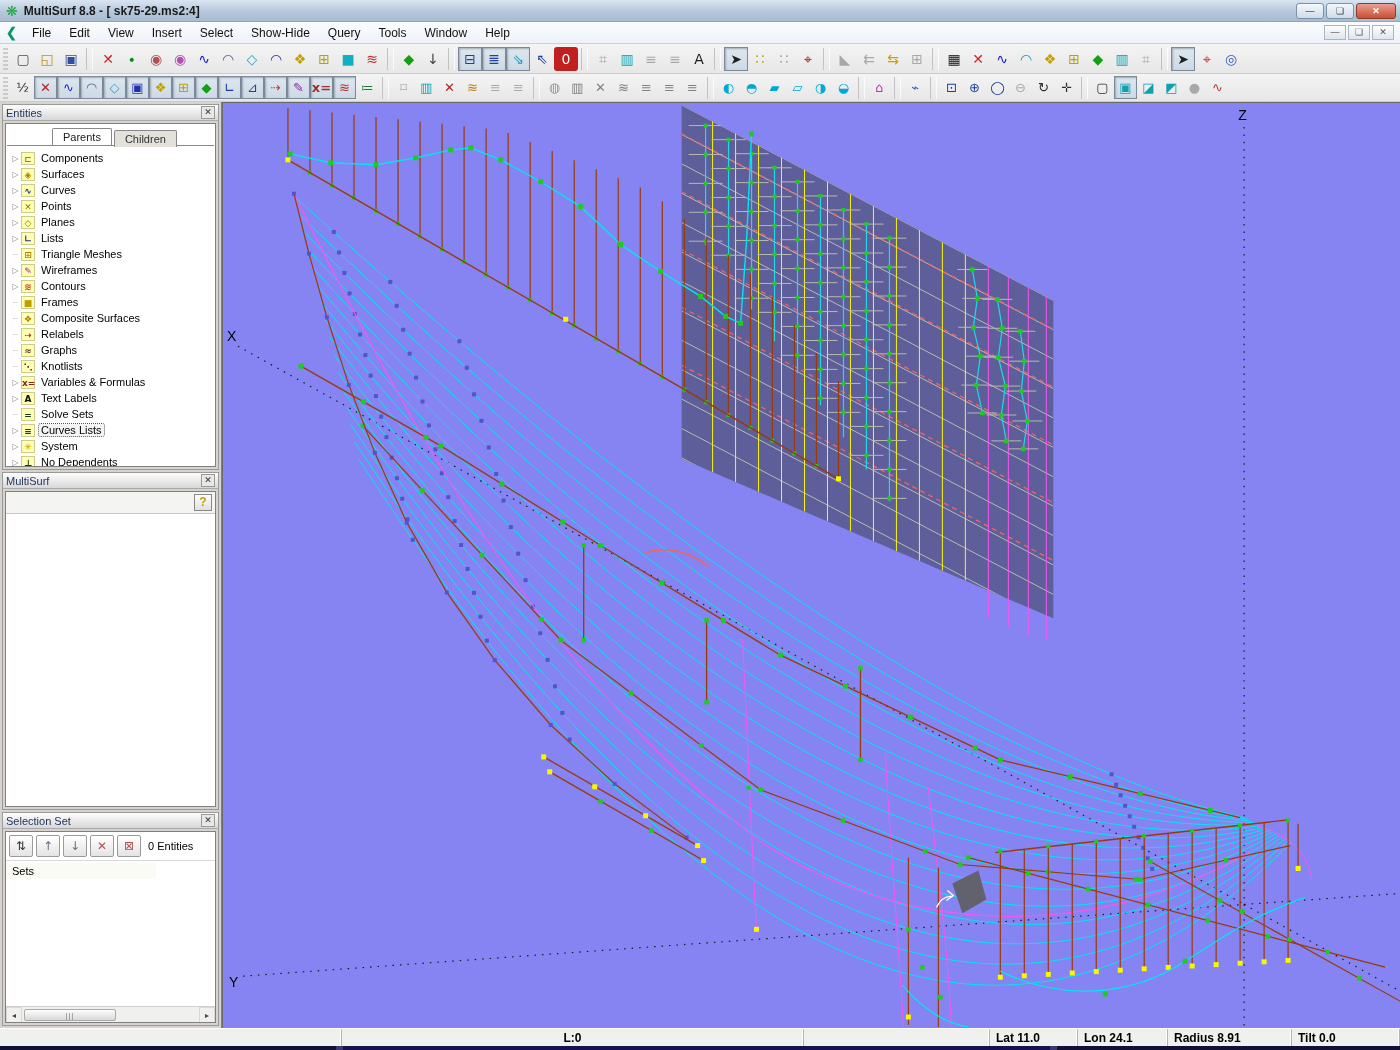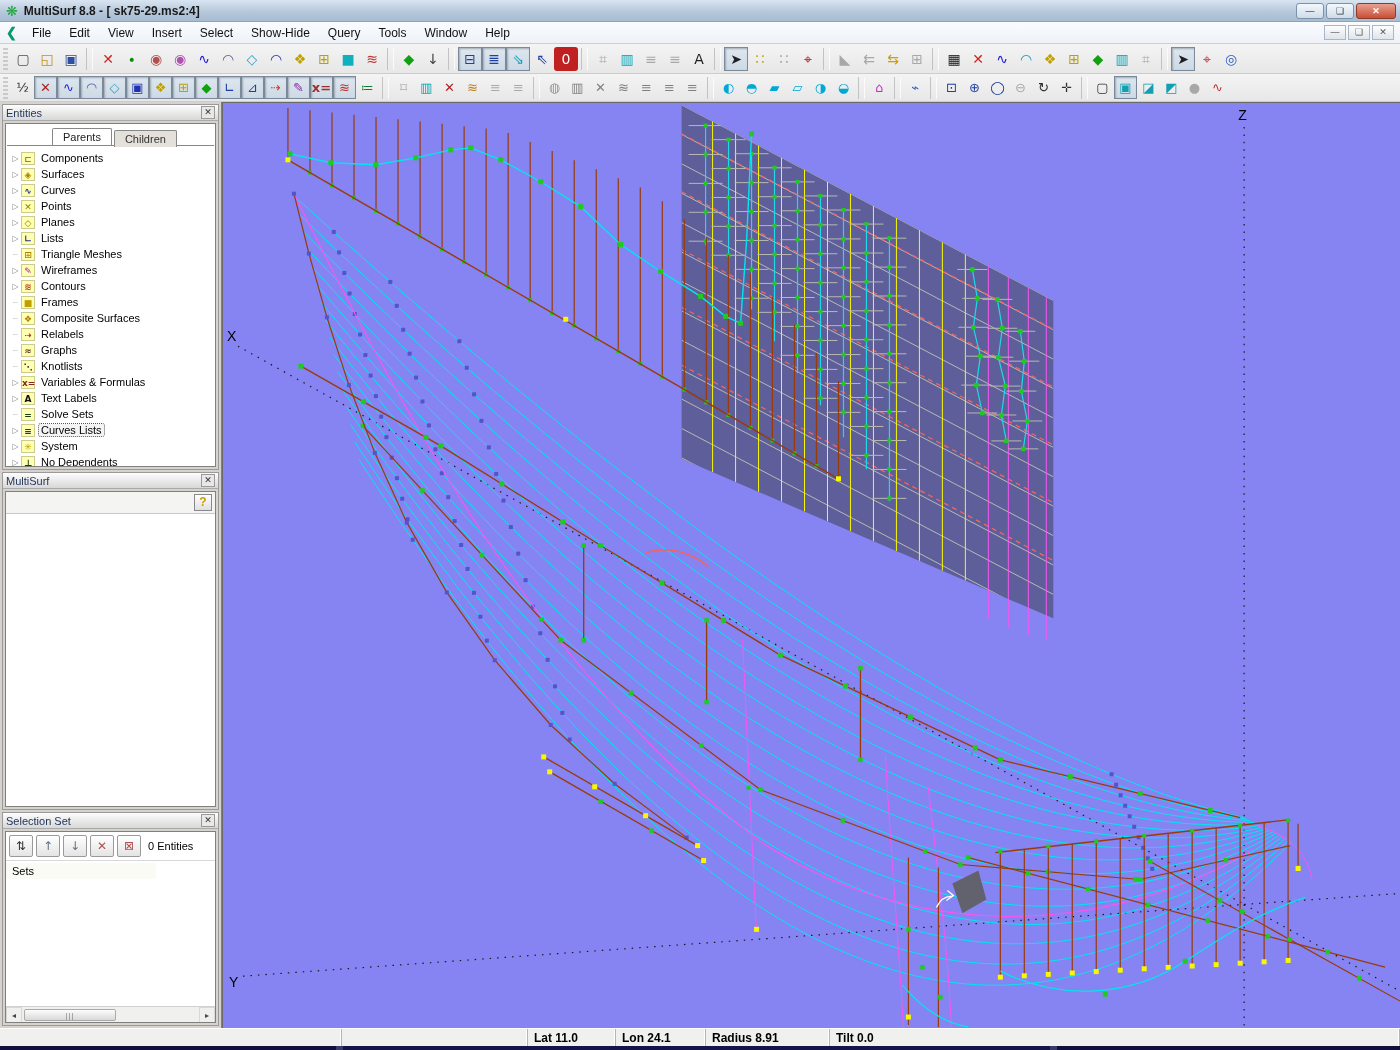--- a/index.html
+++ b/index.html
@@ -911,20 +911,21 @@
           </g>
         <text id="ax-x" x="226" y="340" font-size="14">X</text>
         <text id="ax-y" x="228" y="988" font-size="14">Y</text>
         <text id="ax-z" x="1238" y="118" font-size="14">Z</text>
       </svg>
     </div>
   </div>
 
   <div class="statusbar">
       <span class="status-cell" style="width: 342px;"></span>
+      <span class="status-cell center" style="width: 462px;">L:0</span>
       <span class="status-cell" style="width: 186px;"></span>
       <span class="status-cell" style="width: 88px;">Lat 11.0</span>
       <span class="status-cell" style="width: 90px;">Lon 24.1</span>
       <span class="status-cell" style="width: 124px;">Radius 8.91</span>
       <span class="status-cell" style="width: 102px; flex: 1 1 0%;">Tilt 0.0</span>
     </div>
   <div class="taskbar-sliver"></div>
 </div>
 
 </body></html>

